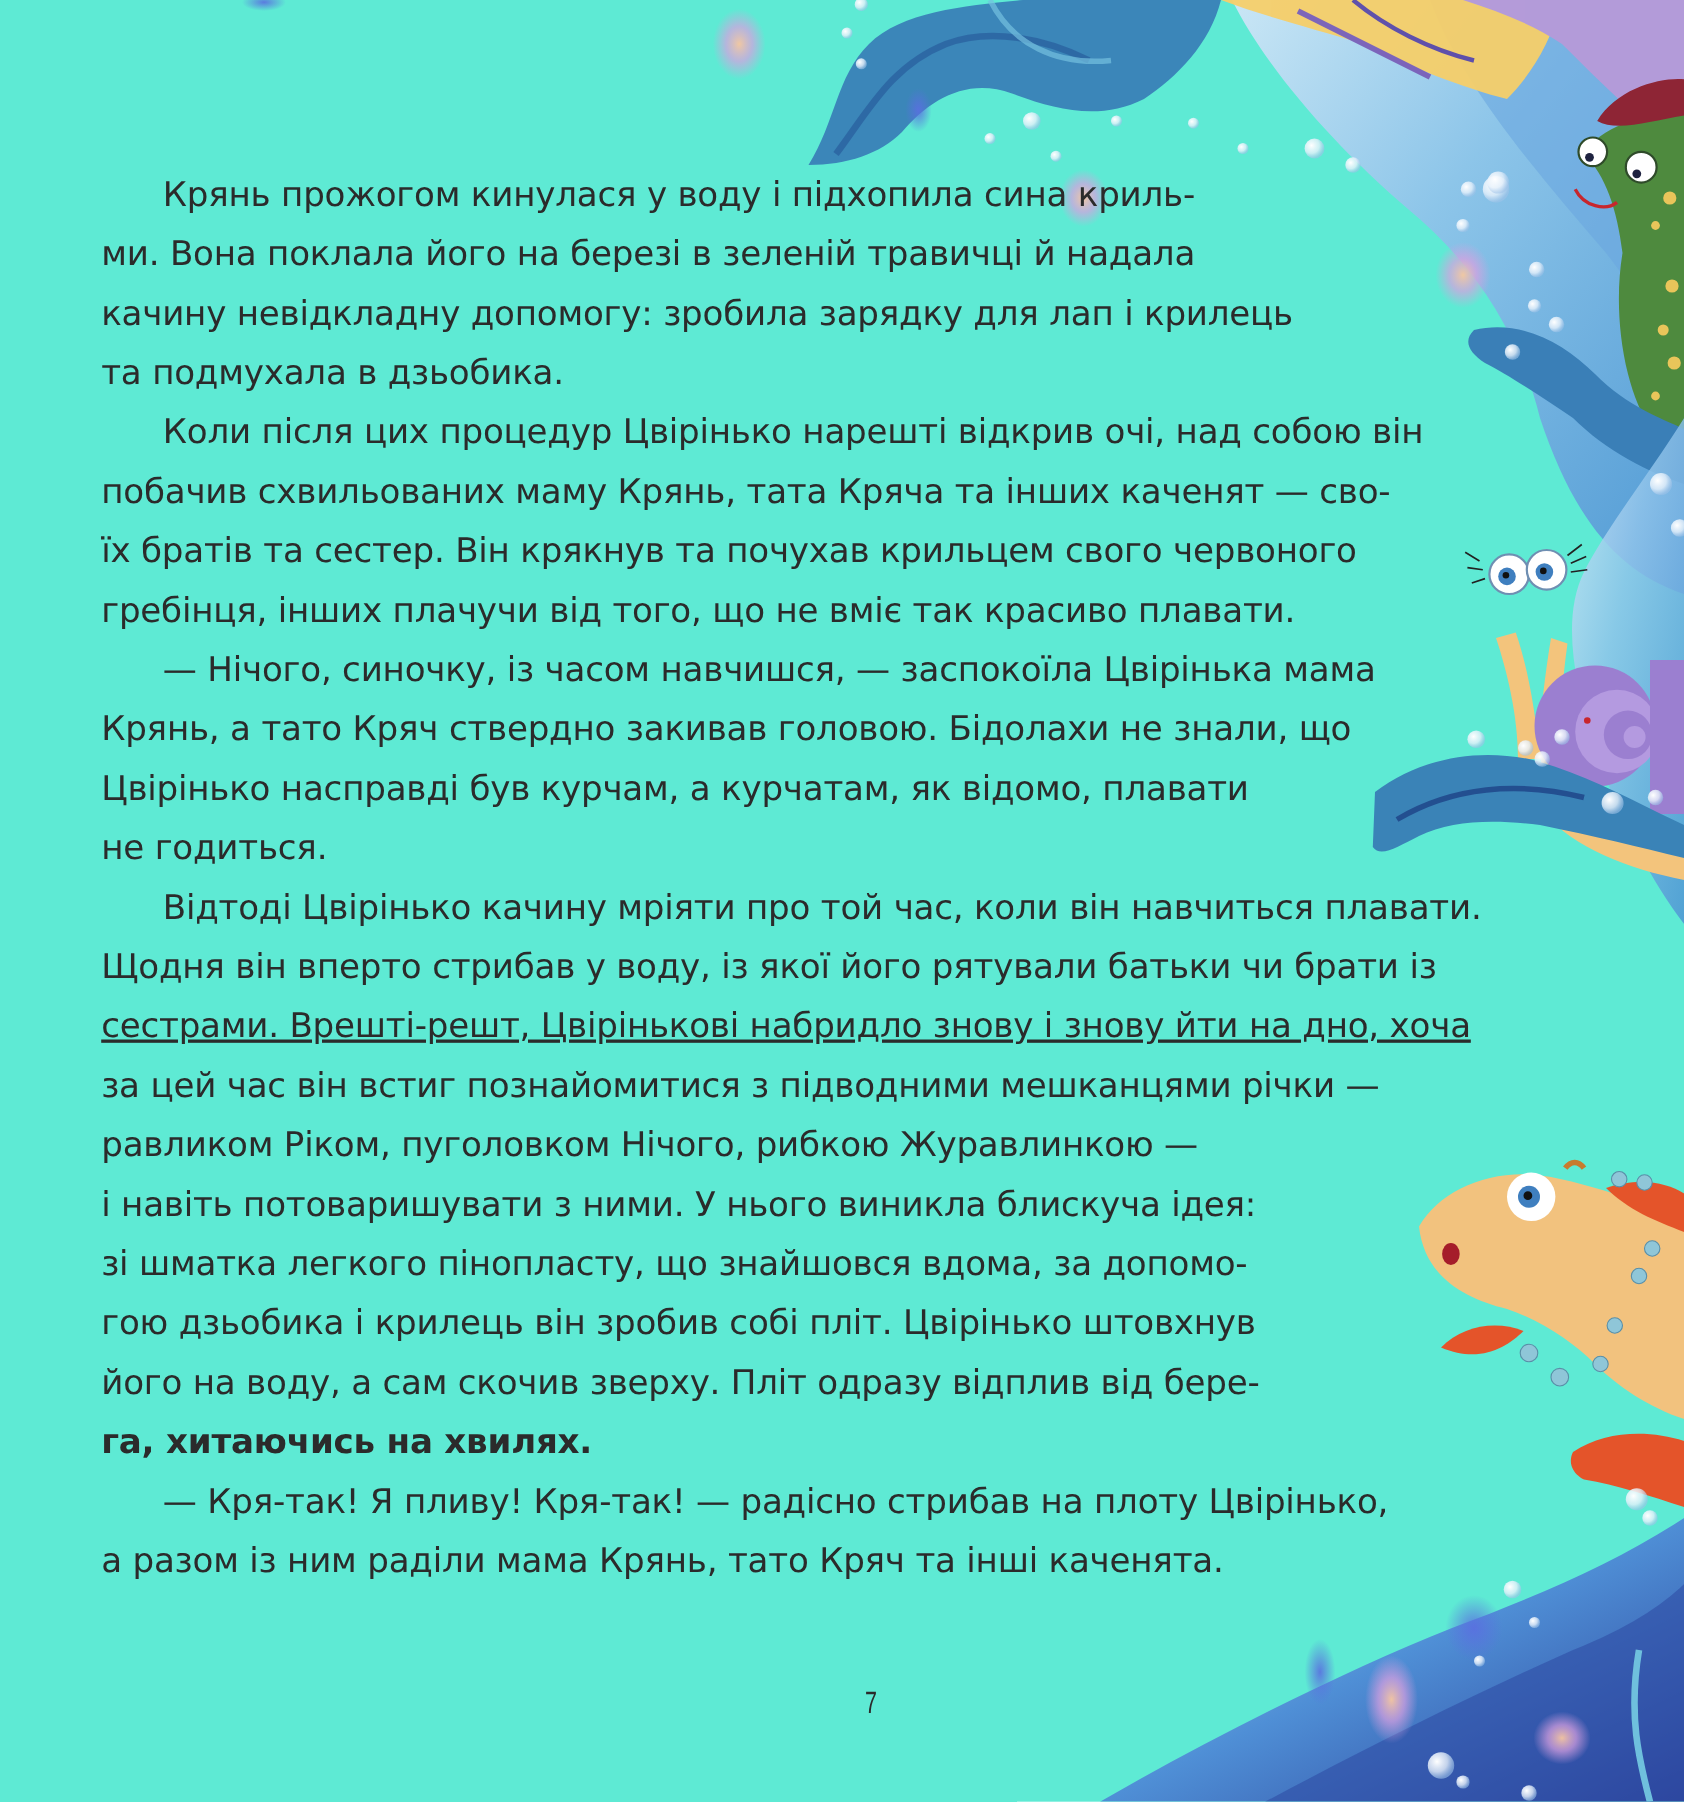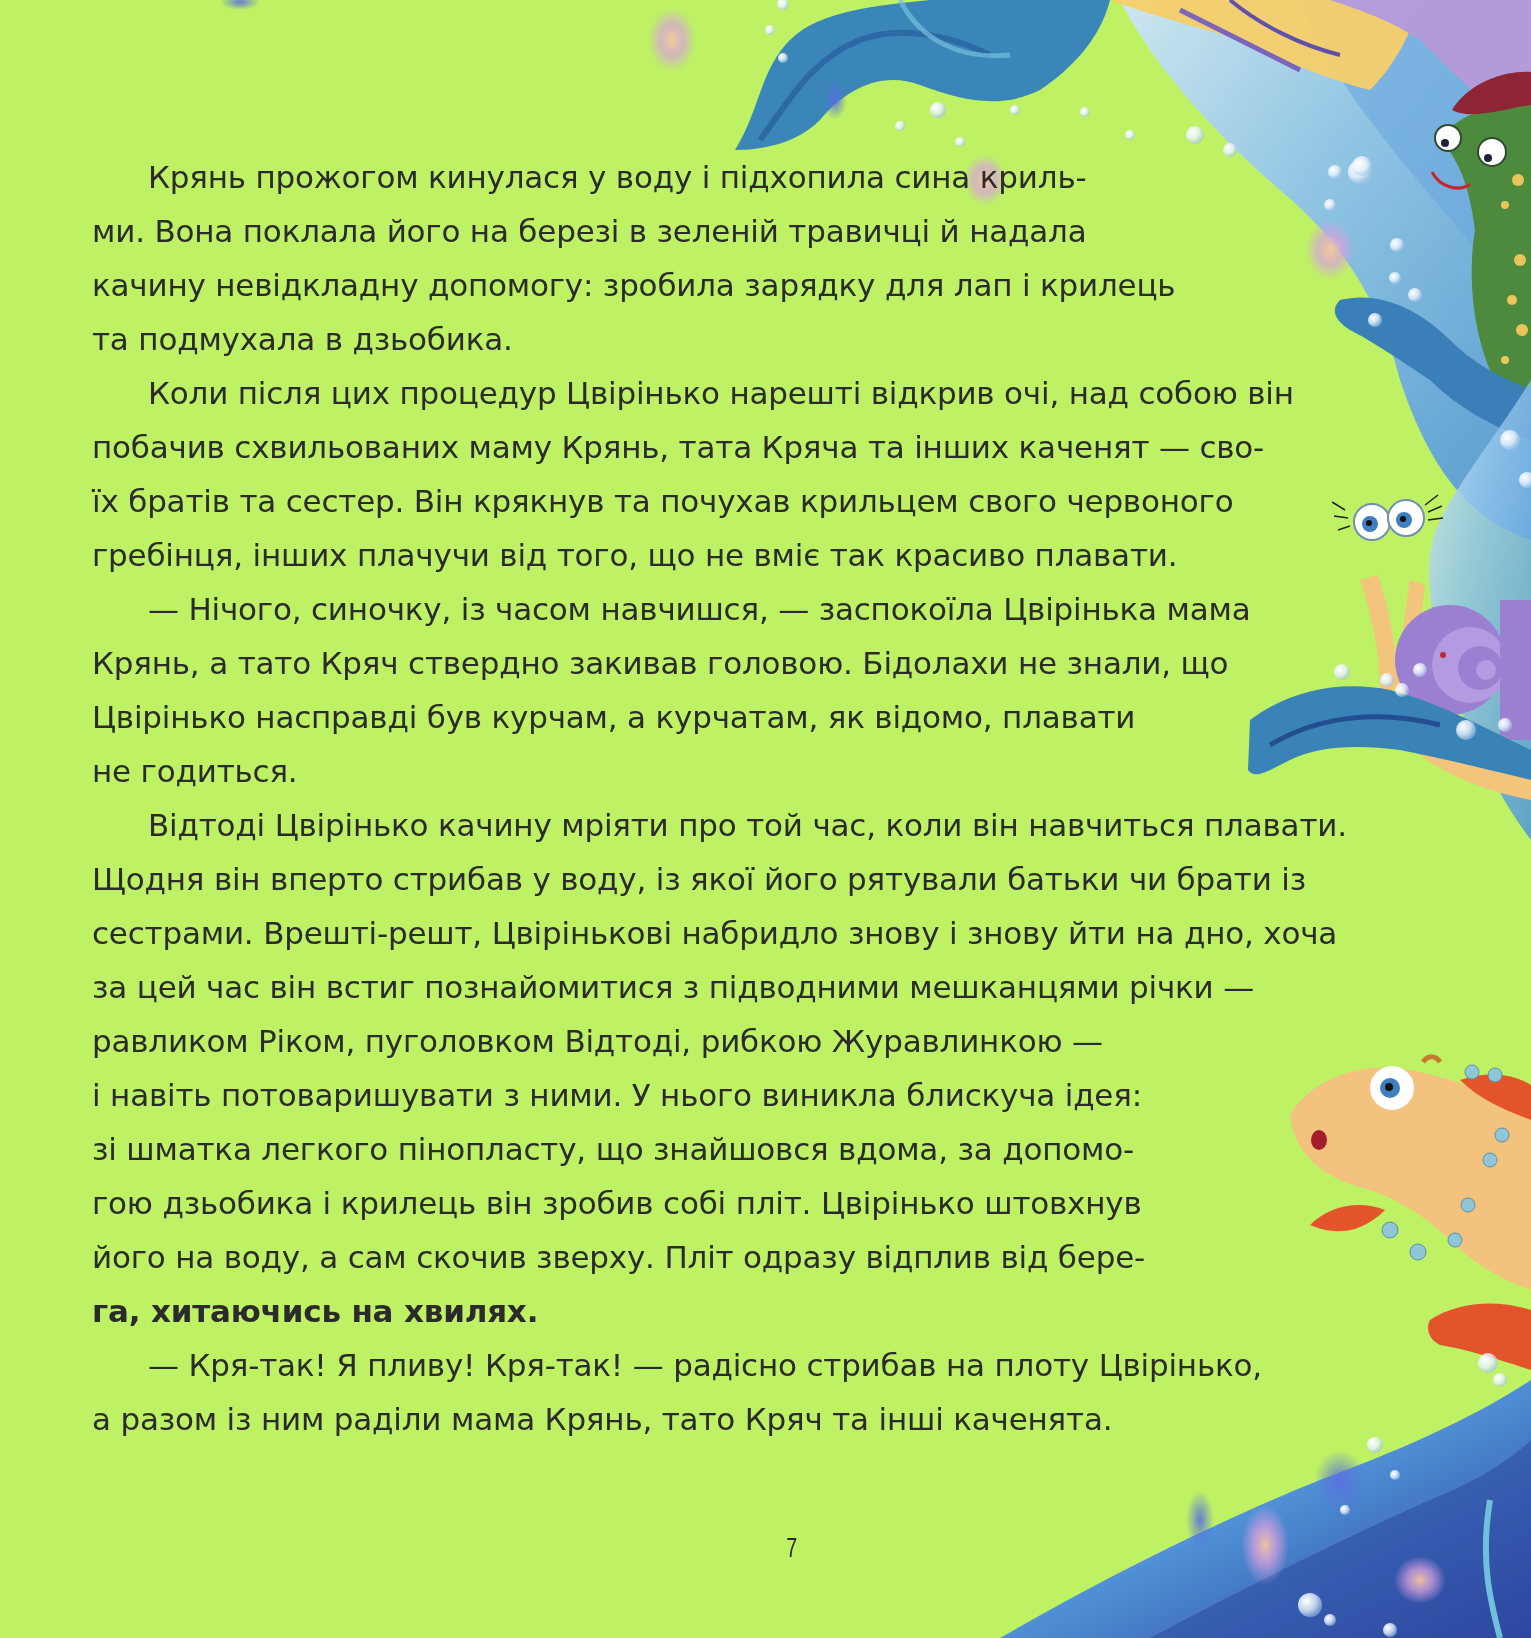--- a/index.html
+++ b/index.html
@@ -12,21 +12,21 @@
       position: relative;
       overflow: hidden;
       background: #ffffff;
       font-family: "DejaVu Sans", sans-serif;
     }
     .page {
       position: absolute;
       left: 0; top: 0;
       width: 1531px;
       height: 1638px;
-      background: #bef264;
+      background: #5eead4;
     }
     .illustration {
       position: absolute;
       left: 0; top: 0;
       width: 1531px;
       height: 1638px;
       pointer-events: none;
     }
     .text-block {
       position: absolute;
@@ -243,23 +243,23 @@
     <div class="line" style="top:324px;">їх братів та сестер. Він крякнув та почухав крильцем свого червоного</div>
     <div class="line" style="top:378px;">гребінця, інших плачучи від того, що не вміє так красиво плавати.</div>
 
     <div class="line indent" style="top:432px;">— Нічого, синочку, із часом навчишся, — заспокоїла Цвірінька мама</div>
     <div class="line" style="top:486px;">Крянь, а тато Кряч ствердно закивав головою. Бідолахи не знали, що</div>
     <div class="line" style="top:540px;">Цвірінько насправді був курчам, а курчатам, як відомо, плавати</div>
     <div class="line" style="top:594px;">не годиться.</div>
 
     <div class="line indent" style="top:648px;">Відтоді Цвірінько качину мріяти про той час, коли він навчиться плавати.</div>
     <div class="line" style="top:702px;">Щодня він вперто стрибав у воду, із якої його рятували батьки чи брати із</div>
-    <div class="line" style="top:756px;">сестрами. Врешті-решт, Цвірінькові набридло знову і знову йти на дно, хоча</div>
+    <div class="line" style="top:756px;text-decoration:underline;">сестрами. Врешті-решт, Цвірінькові набридло знову і знову йти на дно, хоча</div>
     <div class="line" style="top:810px;">за цей час він встиг познайомитися з підводними мешканцями річки —</div>
-    <div class="line" style="top:864px;">равликом Ріком, пуголовком Відтоді, рибкою Журавлинкою —</div>
+    <div class="line" style="top:864px;">равликом Ріком, пуголовком Нічого, рибкою Журавлинкою —</div>
     <div class="line" style="top:918px;">і навіть потоваришувати з ними. У нього виникла блискуча ідея:</div>
     <div class="line" style="top:972px;">зі шматка легкого пінопласту, що знайшовся вдома, за допомо-</div>
     <div class="line" style="top:1026px;">гою дзьобика і крилець він зробив собі пліт. Цвірінько штовхнув</div>
     <div class="line" style="top:1080px;">його на воду, а сам скочив зверху. Пліт одразу відплив від бере-</div>
     <div class="line" style="top:1134px;font-weight:bold;">га, хитаючись на хвилях.</div>
 
     <div class="line indent" style="top:1188px;">— Кря-так! Я пливу! Кря-так! — радісно стрибав на плоту Цвірінько,</div>
     <div class="line" style="top:1242px;">а разом із ним раділи мама Крянь, тато Кряч та інші каченята.</div>
   </div>
 

